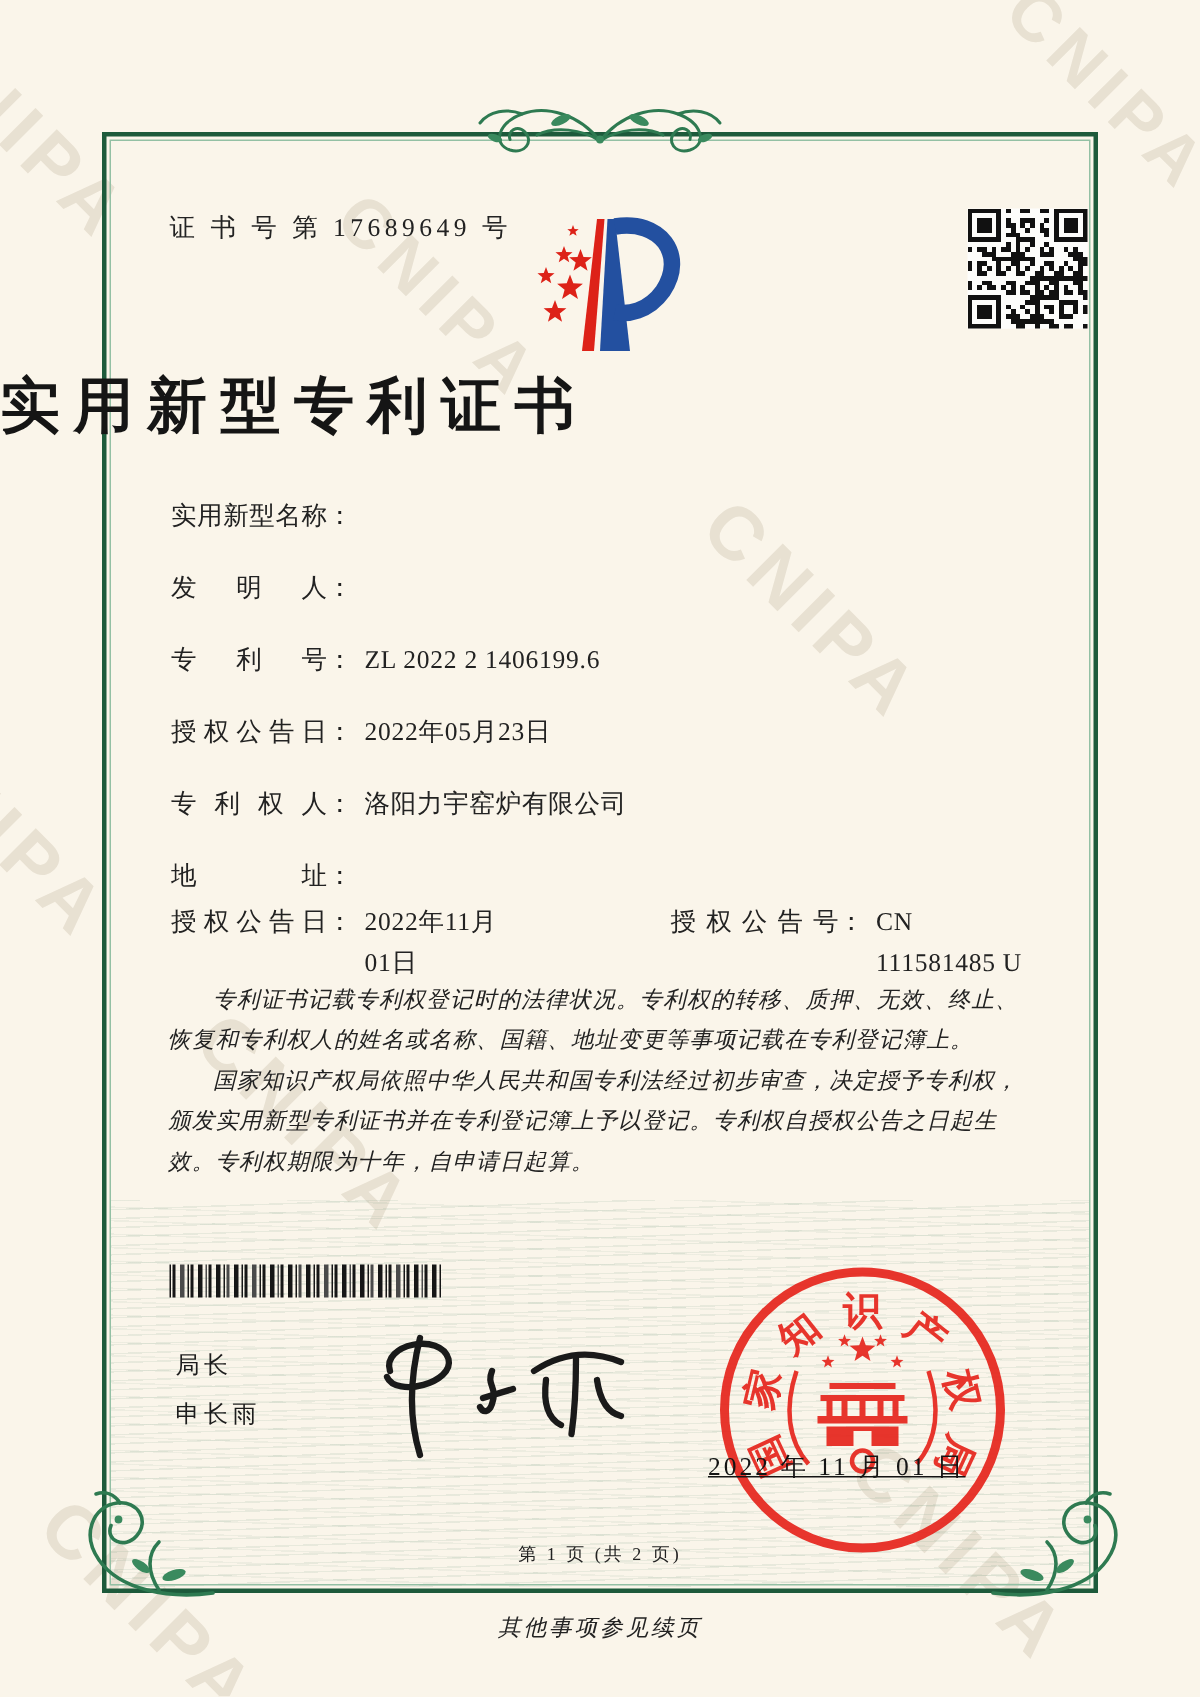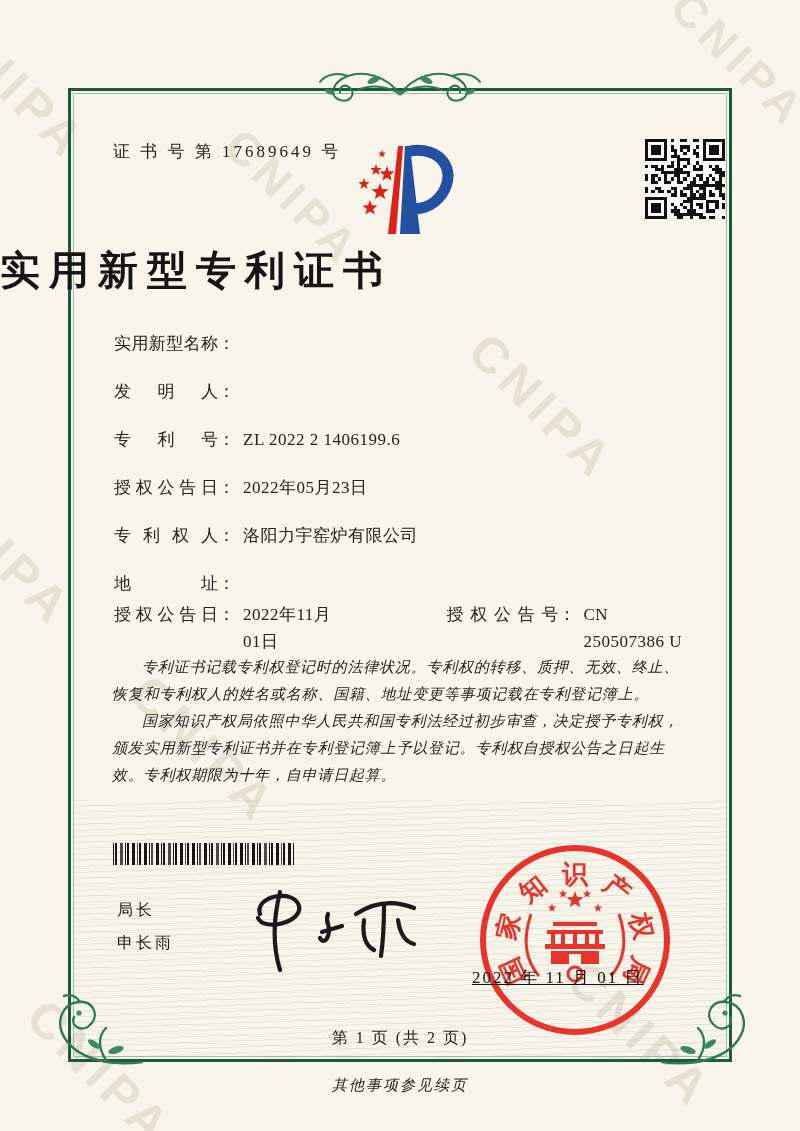--- a/index.html
+++ b/index.html
@@ -51,21 +51,21 @@
   .barcode div{flex:none;}
   .signer-title{position:absolute;left:117px;top:900px;font-size:16px;letter-spacing:3px;
                 font-family:"Liberation Sans",sans-serif;color:#1c1c1c;}
   .signer-name{position:absolute;left:117px;top:933px;font-size:16px;letter-spacing:3px;
                font-family:Liberation Serif, serif;color:#1c1c1c;}
   .signature{position:absolute;left:236px;top:880px;}
   .seal{position:absolute;left:473px;top:838px;}
   .seal-date{position:absolute;left:472px;top:966px;font-size:17px;letter-spacing:2px;
              color:#141414;white-space:nowrap;text-decoration:underline;}
   .page-no{position:absolute;left:0;top:1028px;width:100%;text-align:center;
-           font-size:16px;letter-spacing:2px;color:#222;}
+           font-size:12px;letter-spacing:2px;color:#222;}
   .cont-note{position:absolute;left:0;top:1076px;width:100%;text-align:center;
              font-size:15px;letter-spacing:2px;color:#222;font-style:italic;}
 </style>
 </head>
 <body>
 
 <div class="page">
 
   <span class="wm wm1">CNIPA</span>
   <span class="wm wm2">CNIPA</span>
@@ -395,21 +395,21 @@
       </div>
       <div class="grant-row">
       <div class="gpair">
         <span class="flabel">授权公告日</span>
           <span class="fcolon">：</span>
         <span class="fvalue">2022年11月01日</span>
       </div>
       <div class="gpair gpair2">
         <span class="flabel">授权公告号</span>
           <span class="fcolon">：</span>
-        <span class="fvalue">CN 250507386 U</span>
+        <span class="fvalue">CN 111581485 U</span>
       </div>
     </div>
   </div>
 
   <div class="paras" id="paras">
       <p>专利证书记载专利权登记时的法律状况。专利权的转移、质押、无效、终止、恢复和专利权人的姓名或名称、国籍、地址变更等事项记载在专利登记簿上。</p>
       <p>国家知识产权局依照中华人民共和国专利法经过初步审查，决定授予专利权，颁发实用新型专利证书并在专利登记簿上予以登记。专利权自授权公告之日起生效。专利权期限为十年，自申请日起算。</p>
     </div>
 
   <div class="barcode" id="barcode">

